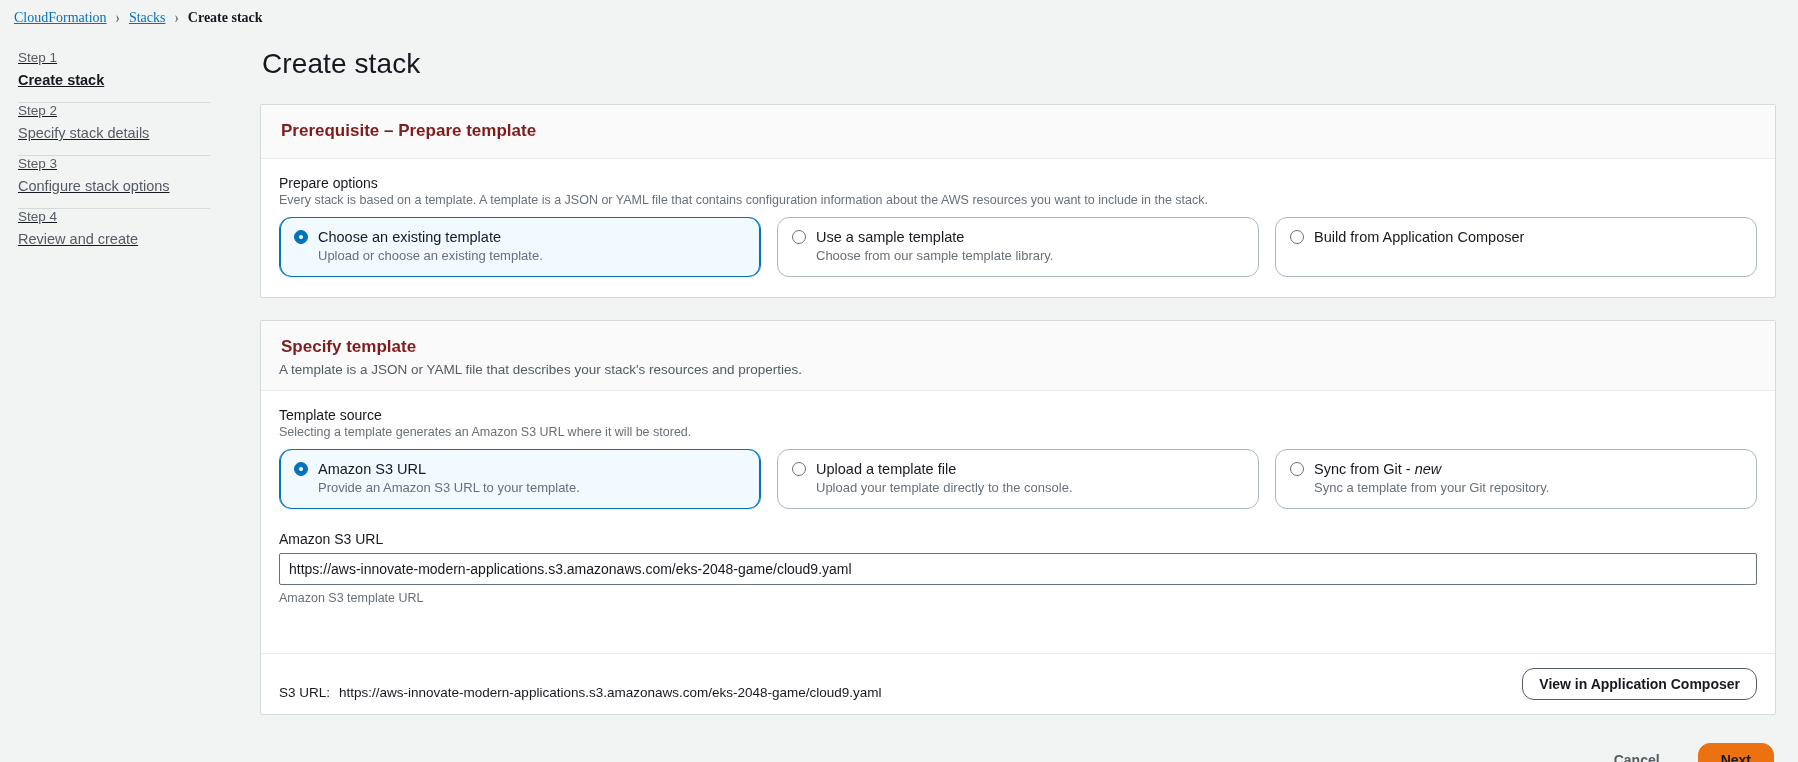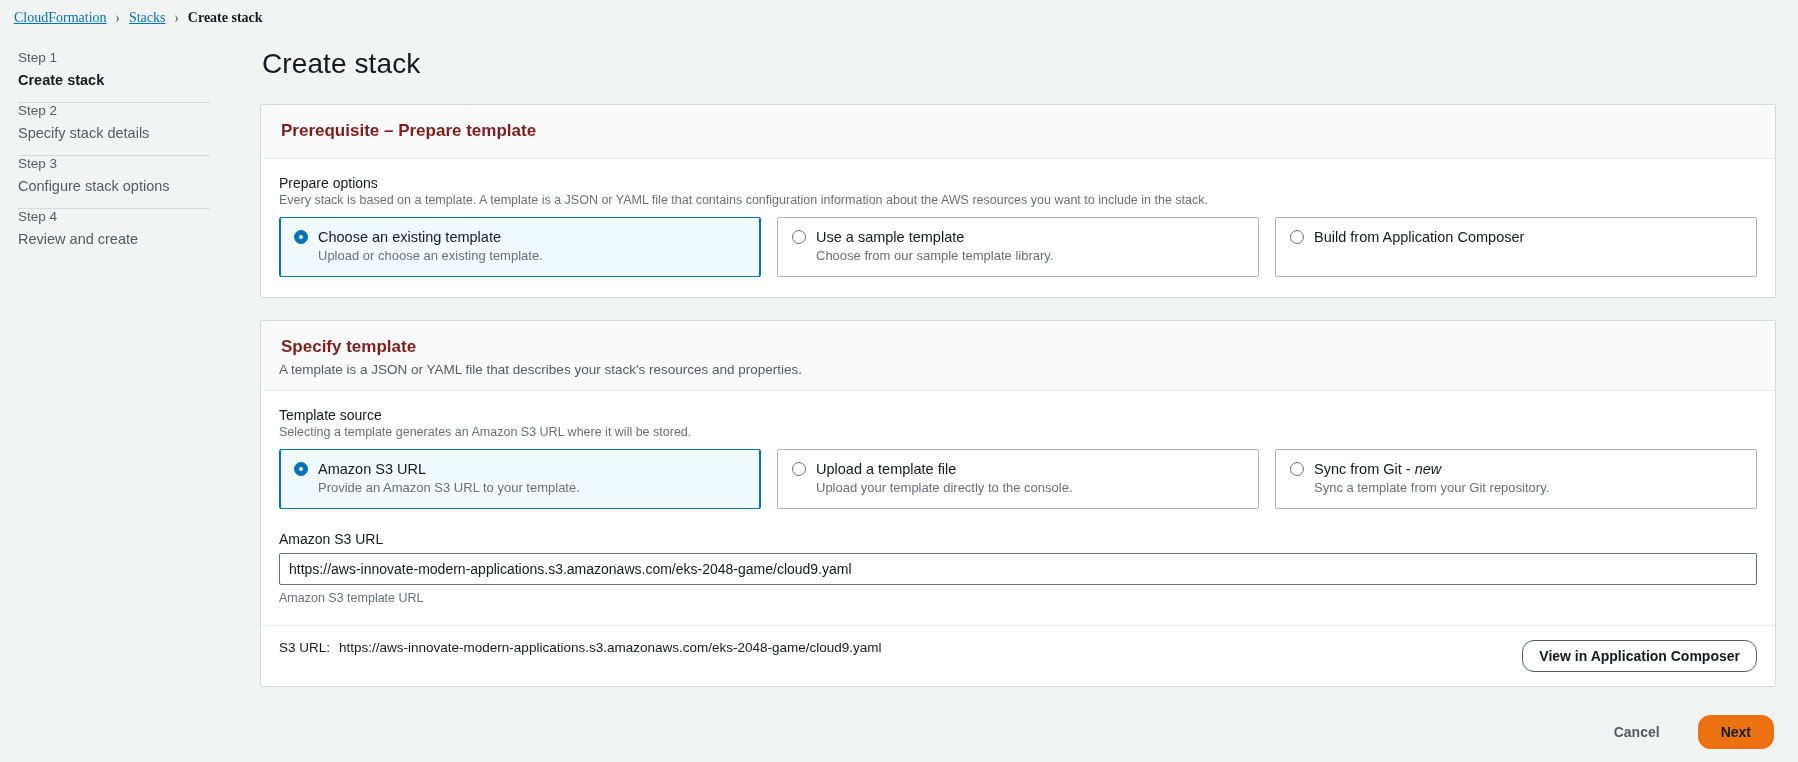--- a/index.html
+++ b/index.html
@@ -46,20 +46,21 @@
     display: flex;
     align-items: flex-start;
     height: 734px;
   }
 
   
   .wizard {
     width: 218px;
     flex: 0 0 218px;
     padding: 22px 0 0 18px;
+    text-decoration: underline;
   }
   .wiz-step { padding-bottom: 14px; }
   .wiz-sep {
     border-top: 1px solid #d5dbdb;
     width: 192px;
   }
   .wiz-num {
     font-size: 13.5px;
     color: #545b64;
     margin-bottom: 7px;
@@ -127,21 +128,21 @@
   }
 
   
   .tile-row {
     display: flex;
     gap: 16px;
   }
   .tile {
     flex: 1 1 0;
     border: 1px solid #aab7b8;
-    border-radius: 2px;
+    border-radius: 12px;
     background: #ffffff;
     padding: 11px 14px 13px 14px;
     cursor: pointer;
     min-height: 54px;
   }
   .tile.selected {
     border: 1px solid #0073bb;
     background: #f1faff;
     box-shadow: inset 1px 0 0 #0073bb, inset -1px 0 0 #0073bb;
   }
@@ -206,23 +207,24 @@
     font-size: 12.5px;
     color: #687078;
     margin-top: 6px;
   }
 
   
   .card-foot {
     border-top: 1px solid #eaeded;
     padding: 14px 18px;
     display: flex;
-    align-items: flex-start;
+    align-items: flex-end;
     justify-content: space-between;
     gap: 20px;
+    margin-top: 28px;
   }
   .s3-line {
     font-size: 13.5px;
     color: #16191f;
   }
   .s3-line .s3-key { margin-right: 9px; }
 
   
   .btn {
     font-family: "Liberation Sans", sans-serif;

